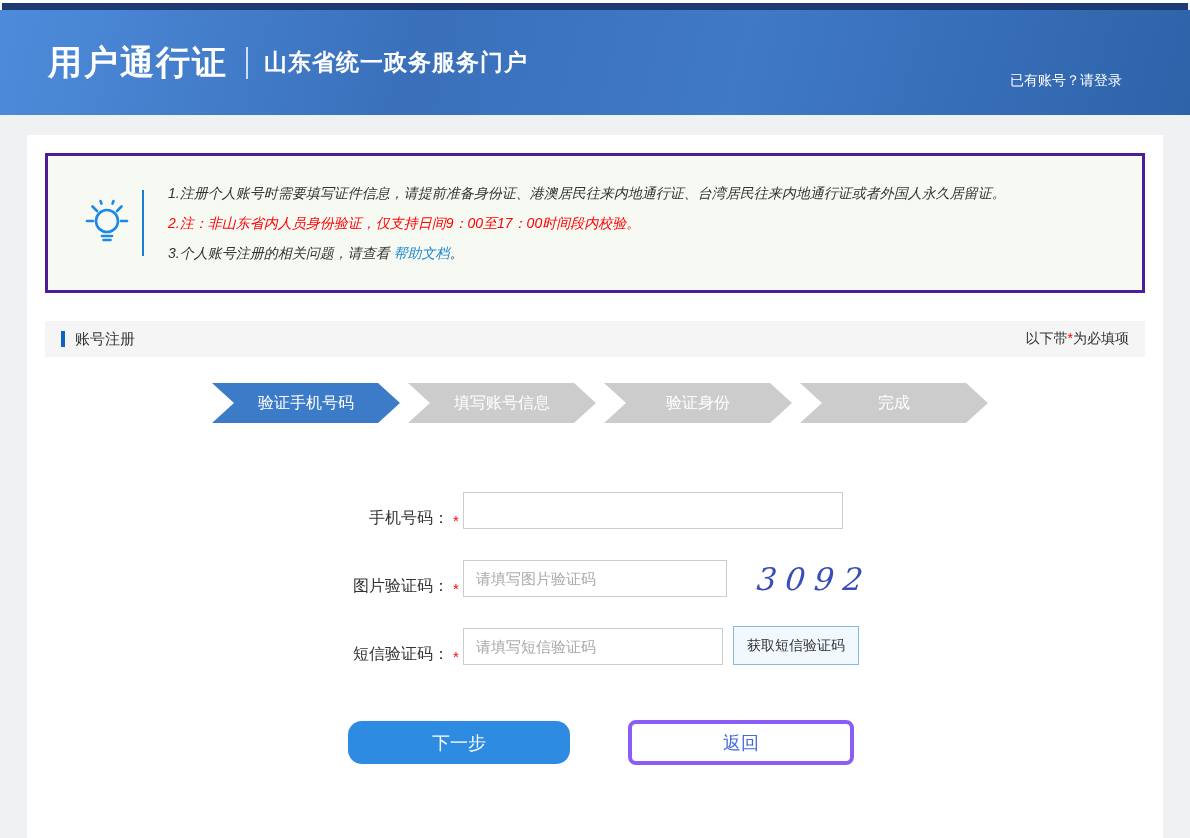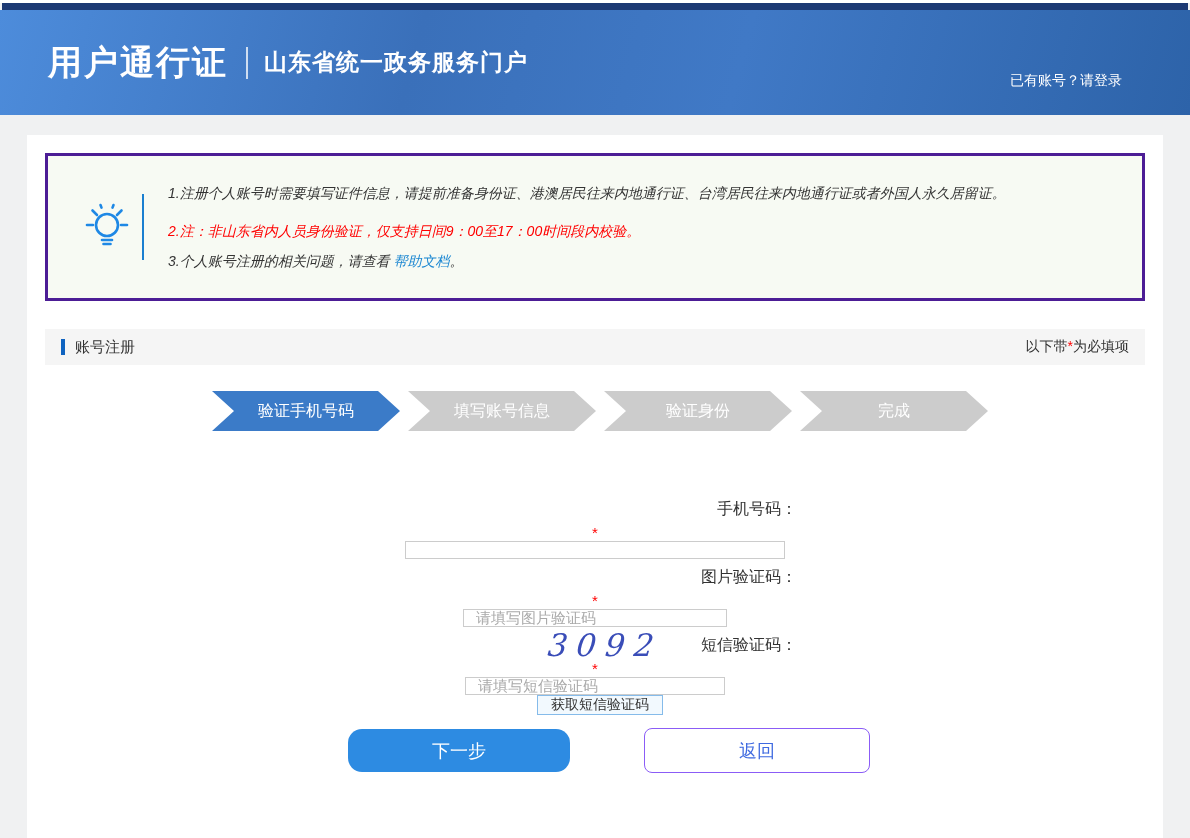--- a/index.html
+++ b/index.html
@@ -31,42 +31,42 @@
   }
   
   .notice {
     border:3px solid #4c1d95; background:#f7faf3;
     display:flex; align-items:center;
     padding:22px 26px; min-height:128px;font-style:italic;
   }
   .notice-icon-wrap { width:66px; display:flex; justify-content:center; }
   .notice-divider { width:2px; height:66px; background:#1a7fd0; margin:0 2px; }
   .notice-lines { margin-left:22px; font-size:14px; line-height:30px; color:#333; }
-  .notice-line-red { color:#ff0000;margin-top:8px; }
+  .notice-line-red { color:#ff0000; }
   .help-link { color:#1e88d2; cursor:pointer; text-decoration:none; }
   
   .section-bar {
     margin-top:28px; height:36px; background:#f5f5f5;
     display:flex; align-items:center; padding:0 16px;
   }
   .section-marker { width:4px; height:16px; background:#0f63c0; margin-right:10px; }
   .section-title { font-size:15px; color:#333; }
   .required-note { margin-left:auto; font-size:14px; color:#333; }
   .red-star { color:#ff0000; font-size:14px; }
   
   .steps { display:flex; margin:26px 0 0 167px; }
   .step {
     width:188px; height:40px; line-height:40px; text-align:center;
     color:#fff; font-size:16px; background:#cccccc; margin-right:8px;
     clip-path:polygon(0 0, calc(100% - 22px) 0, 100% 50%, calc(100% - 22px) 100%, 0 100%, 22px 50%);
   }
   .step.active { background:#3b7bc8; }
   
   .form-area { margin-top:68px; }
-  .form-row { display:flex; align-items:center; margin-bottom:30px; height:38px;flex-direction:column; }
+  .form-row { display:flex; align-items:flex-end; margin-bottom:30px; height:38px; }
   .form-label { width:404px; text-align:right; font-size:16px; color:#333; }
   .form-star { width:14px; text-align:center; color:#ff0000; font-size:15px; padding-top:4px; }
   .text-input {
     height:37px; border:1px solid #ccc; background:#fff;
     font-size:14px; padding:0 12px; color:#333; outline:none;
     font-family:"Liberation Sans","DejaVu Sans",sans-serif;
   }
   .text-input::placeholder { color:#a9a9a9; font-size:15px; }
   .input-phone { width:380px; }
   .input-img-captcha { width:264px; }
@@ -84,22 +84,22 @@
     font-family:"Liberation Sans","DejaVu Sans",sans-serif;
   }
   
   .actions { display:flex; align-items:center; margin:55px 0 0 303px; }
   .btn-next {
     width:222px; height:43px; background:#2d8be2; color:#fff;
     font-size:18px; border:none; border-radius:14px; cursor:pointer;
     font-family:"Liberation Sans","DejaVu Sans",sans-serif;
   }
   .btn-back {
-    width:226px; height:45px; margin-left:74px; background:#fff;
-    color:#3f6ae0; font-size:18px; border:1px solid #8b5cf6;
+    width:226px; height:45px; margin-left:58px; background:#fff;
+    color:#3f6ae0; font-size:18px; border:4px solid #8b5cf6;
     border-radius:8px; cursor:pointer;
     font-family:"Liberation Sans","DejaVu Sans",sans-serif;
   }
 </style>
 </head>
 <body>
 
 <div class="top-white"></div>
 <div class="top-navy"></div>
 

